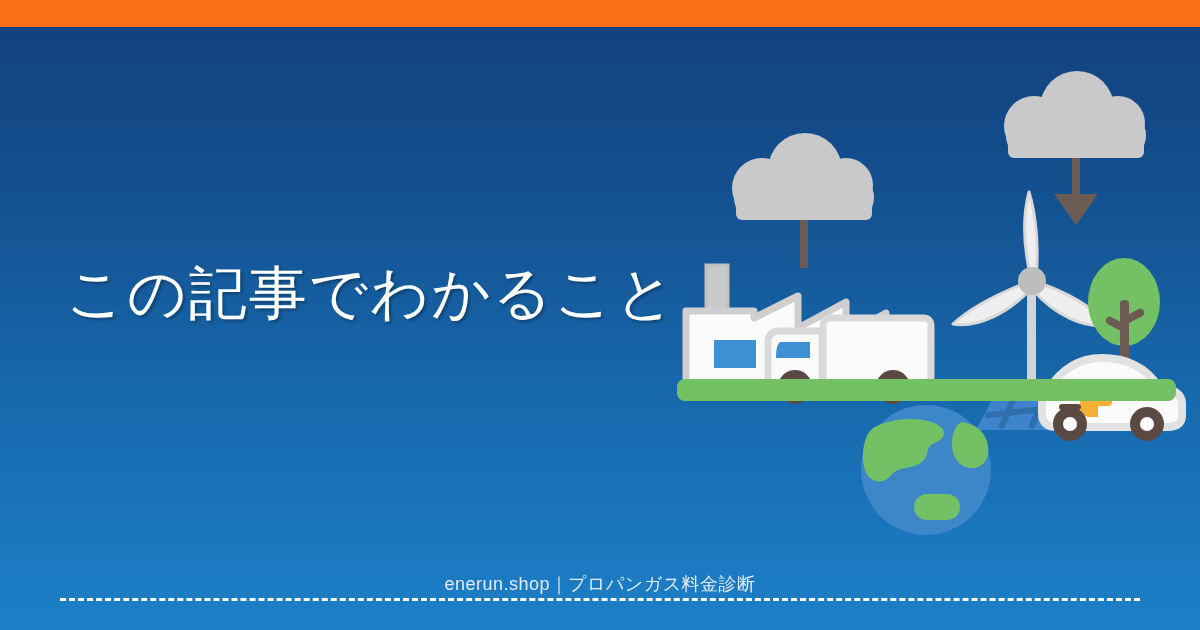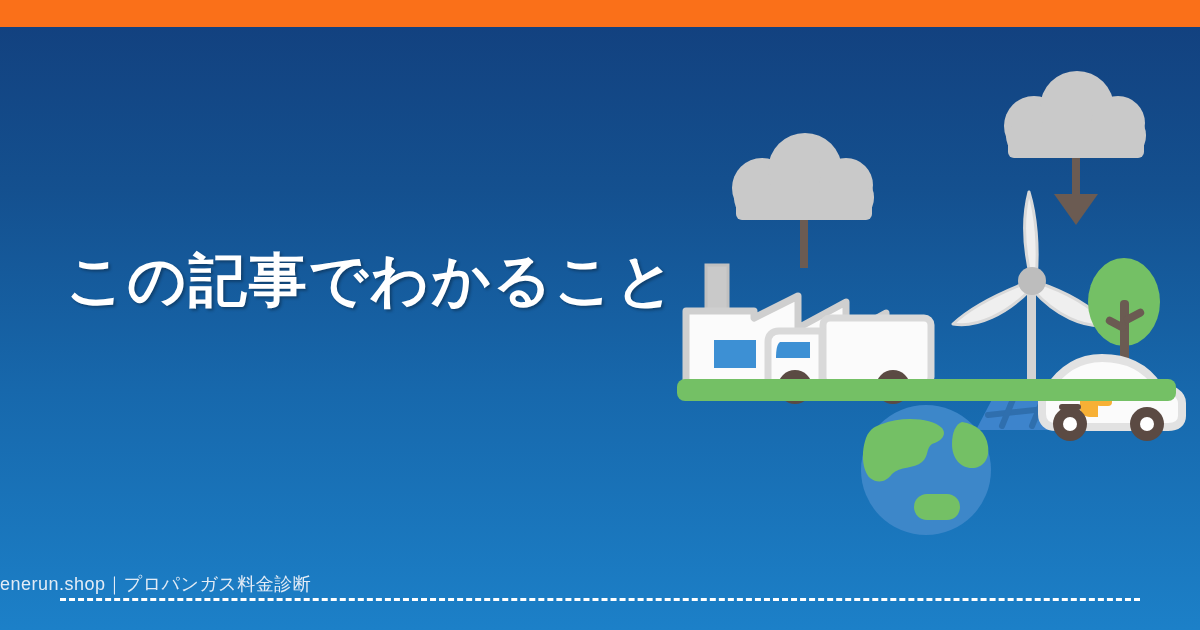--- a/index.html
+++ b/index.html
@@ -18,34 +18,35 @@
   .top-bar {
     position: absolute;
     left: 0; top: 0;
     width: 1200px;
     height: 27px;
     background: #fa7019;
   }
   .title {
     position: absolute;
     left: 66px;
-    top: 245px;
+    top: 258px;
     font-size: 58px;
     line-height: 1.2;
     letter-spacing: 2px;
     color: #ffffff;
-    font-weight: 700;
+    font-weight: 400;
     text-shadow: 2px 2px 3px rgba(0,0,0,0.30);
     white-space: nowrap;
   }
   .footer-text {
     position: absolute;
     left: 0;
     top: 572px;
     width: 1200px;
+    text-align: center;
     font-size: 18px;
     letter-spacing: 0.5px;
     color: #e3ecf6;
   }
   .footer-rule {
     position: absolute;
     left: 60px;
     top: 598px;
     width: 1080px;
     height: 0;

